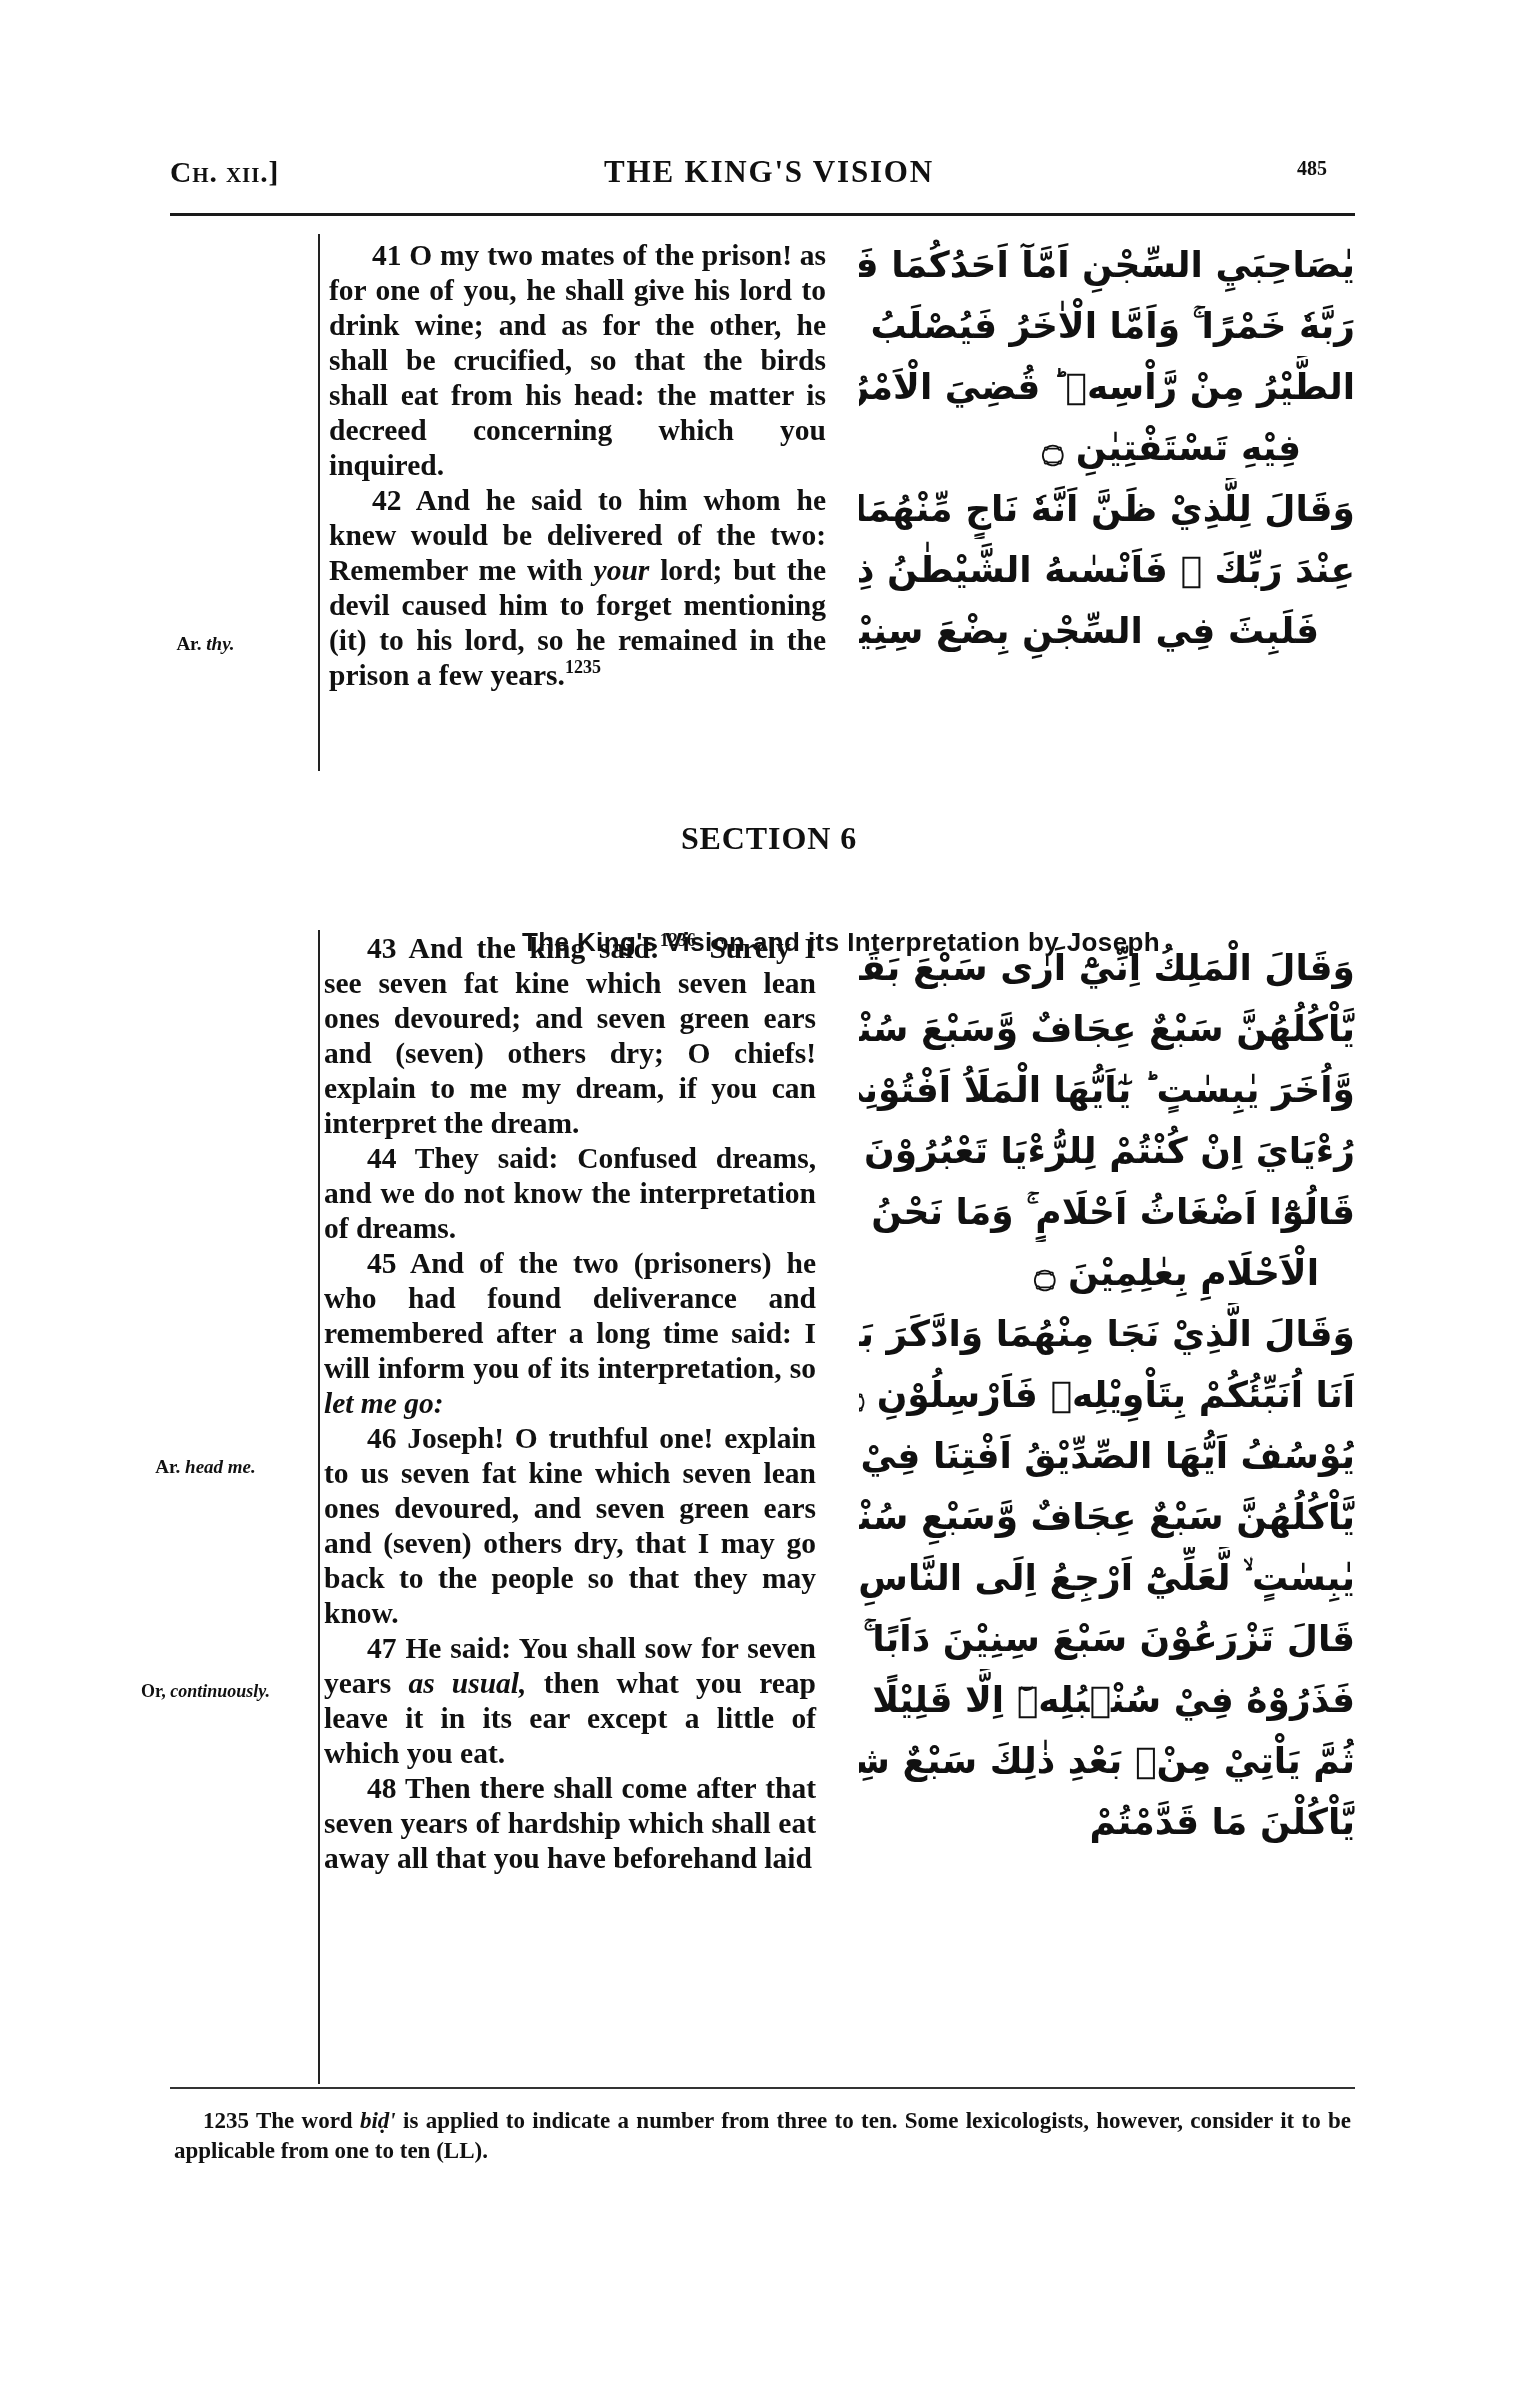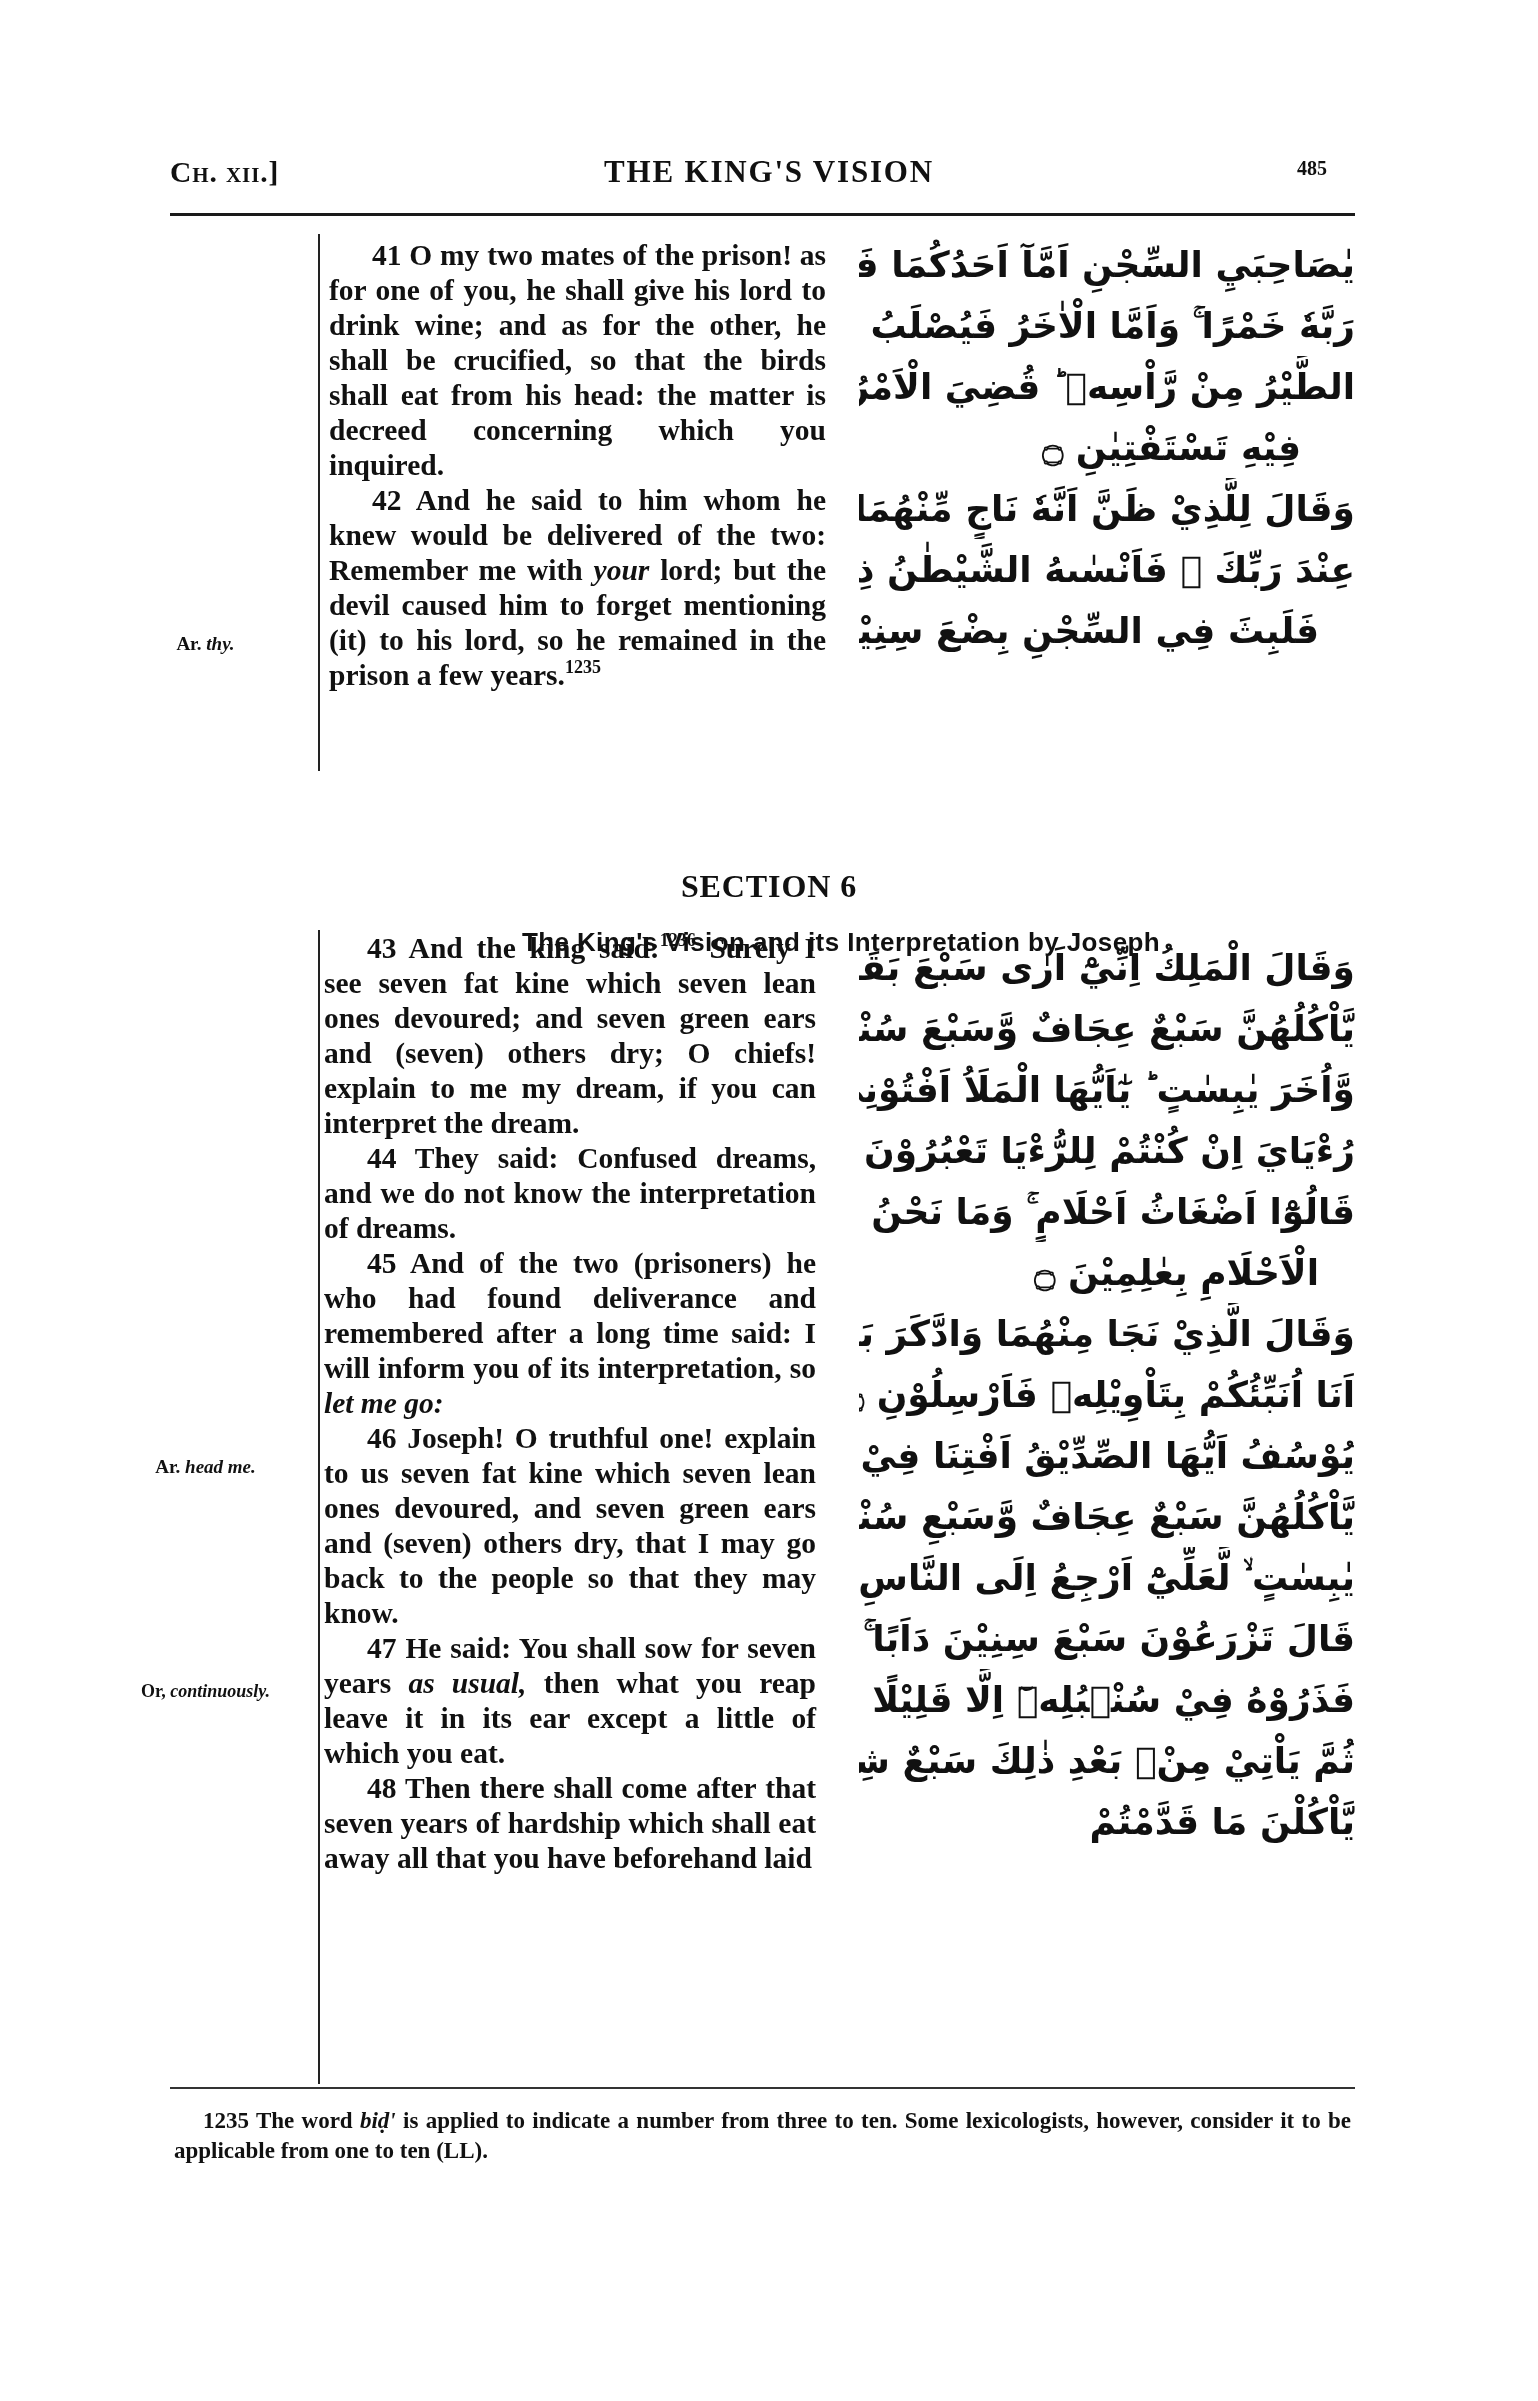--- a/index.html
+++ b/index.html
@@ -27,21 +27,21 @@
   
   .en-col { left: 329px; width: 497px; font-size: 29.5px; line-height: 35px; text-align: justify; }
   .en-col p { margin: 0; text-indent: 43px; }
   .en-col sup { font-size: 18px; line-height: 0; vertical-align: 12.5px; }
 
   
   .ar-col { left: 859px; width: 496px; direction: rtl; font-family: "DejaVu Sans", sans-serif; font-size: 36px; text-align: right; }
   .ar-line { height: 61px; line-height: 61px; white-space: nowrap; overflow: hidden; }
 
   
-  .sec-label { left: 0; width: 1538px; text-align: center; top: 868px; font-size: 32px; letter-spacing: 0.9px; }
+  .sec-label { left: 0; width: 1538px; text-align: center; top: 820px; font-size: 32px; letter-spacing: 0.9px; }
   .sec-sub { left: 394px; width: 894px; text-align: center; top: 927px; font-size: 26px; font-weight: bold; font-family: "Liberation Sans", "DejaVu Sans", sans-serif; letter-spacing: 0.4px; }
 
   
   .fn-rule { left: 170px; top: 2087px; width: 1185px; height: 1.8px; background: #333; }
   .footnotes { left: 170px; width: 1185px; top: 2102px; font-size: 23px; line-height: 29.5px; text-align: justify; }
   .footnotes p { margin: 4px; }
   .fn-first { text-indent: 29px; }
 </style>
 </head>
 <body>

